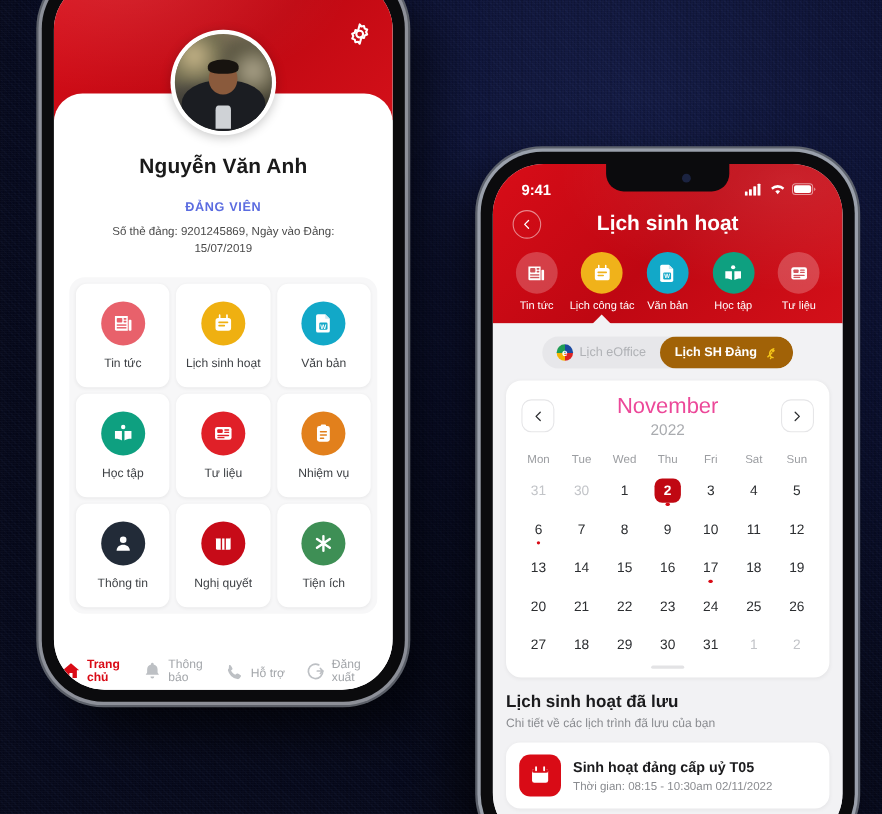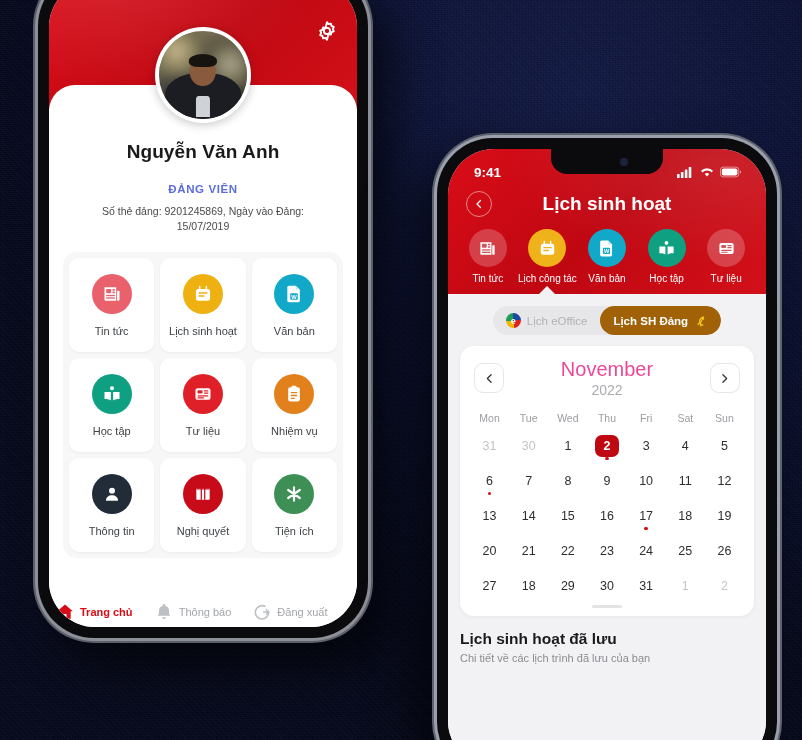--- a/index.html
+++ b/index.html
@@ -361,20 +361,26 @@
           <span class="nlbl">Trang chủ</span>
         </div>
         <div class="nav-item">
           <svg width="20" height="20" viewBox="0 0 24 24" fill="#bdc0c4">
             <path d="M12 2.5a1.5 1.5 0 011.5 1.5v.6a6 6 0 014.5 5.8v3.4l1.6 2.6H4.4L6 13.8v-3.4a6 6 0 014.5-5.8V4A1.5 1.5 0 0112 2.5z"></path>
             <path d="M9.8 18.4h4.4a2.2 2.2 0 01-4.4 0z"></path>
           </svg>
           <span class="nlbl">Thông báo</span>
         </div>
         <div class="nav-item">
+          <svg width="20" height="20" viewBox="0 0 24 24" fill="#bdc0c4">
+            <path d="M6.2 3.2c.7-.5 1.6-.3 2 .4l1.6 2.7c.4.7.2 1.5-.4 2l-1 .8c.9 2.1 2.6 3.8 4.7 4.7l.8-1c.5-.6 1.3-.8 2-.4l2.7 1.6c.7.4.9 1.3.4 2l-1.2 1.6c-.6.8-1.6 1.1-2.5.8C9.6 17 7 14.4 5.2 9.3c-.4-.9 0-1.9.8-2.5z"></path>
+          </svg>
+          <span class="nlbl">Hỗ trợ</span>
+        </div>
+        <div class="nav-item">
           <svg width="20" height="20" viewBox="0 0 24 24" fill="none" stroke="#bdc0c4" stroke-width="1.9" stroke-linecap="round">
             <path d="M15.5 5.2A8 8 0 1020 12"></path>
             <path d="M20 12h-6M17.4 9.2L20 12l-2.6 2.8"></path>
           </svg>
           <span class="nlbl">Đăng xuất</span>
         </div>
       </div>
 
       <div class="home-ind"></div>
     </div>
@@ -645,16 +651,29 @@
             </div>
           </div>
         <div class="cal-grab"></div>
       </div>
 
       <div class="saved-h">
         <div class="t">Lịch sinh hoạt đã lưu</div>
         <div class="s">Chi tiết về các lịch trình đã lưu của bạn</div>
       </div>
 
+      <div class="saved-item">
+        <div class="ico">
+          <svg width="20" height="20" viewBox="0 0 24 24" fill="#fff">
+            <rect x="3.2" y="5" width="17.6" height="15" rx="2.6"></rect>
+            <rect x="3.2" y="5" width="17.6" height="4" rx="2.6" fill="#d90b16"></rect>
+            <path d="M7.6 3v3.4M16.4 3v3.4" stroke="#fff" stroke-width="2" stroke-linecap="round"></path>
+          </svg>
+        </div>
+        <div>
+          <div class="tt">Sinh hoạt đảng cấp uỷ T05</div>
+          <div class="st">Thời gian: 08:15 - 10:30am 02/11/2022</div>
+        </div>
+      </div>
 
     </div>
   </div>
 </div>
 
 </body></html>

